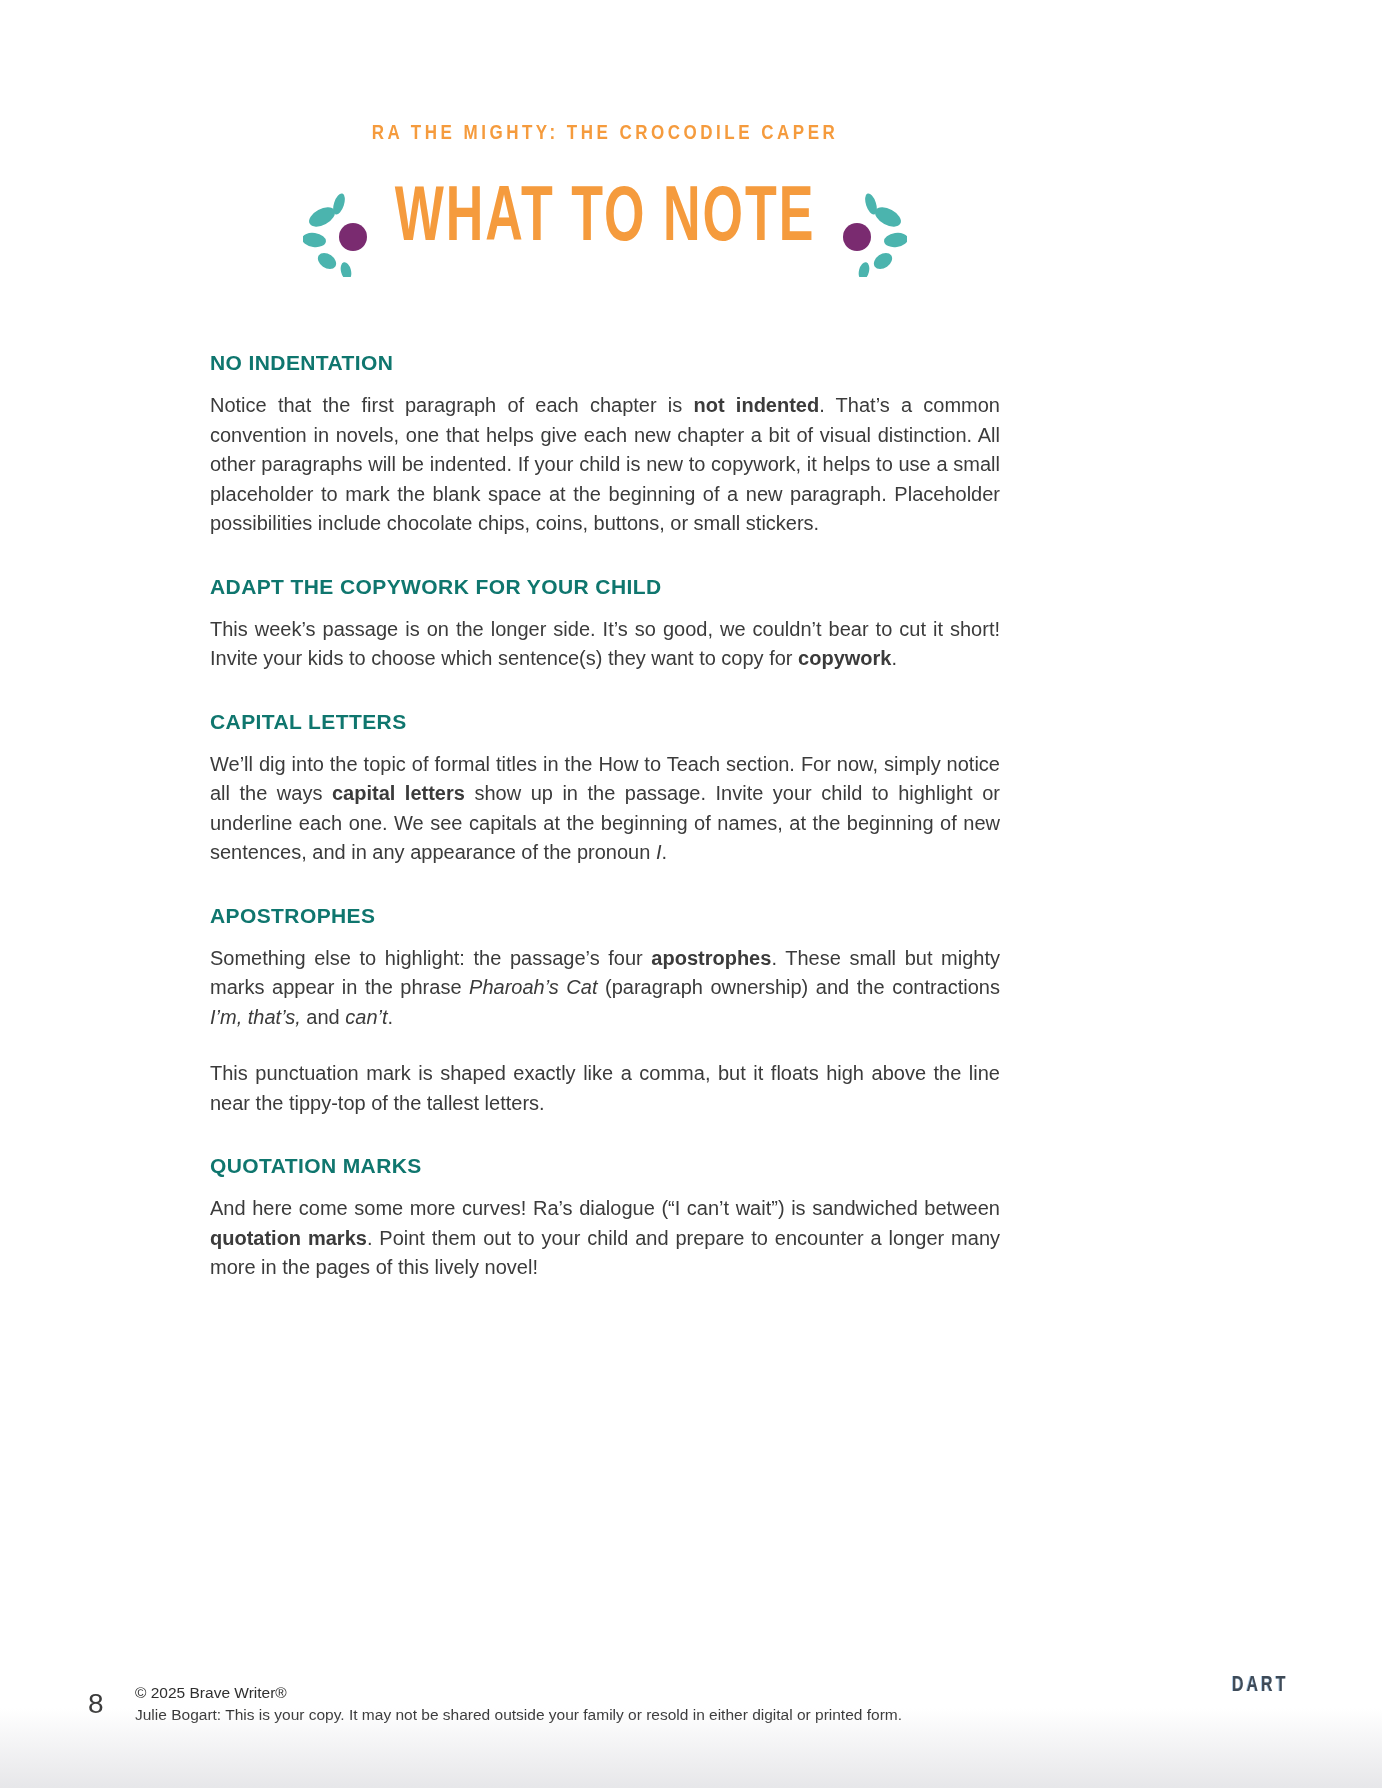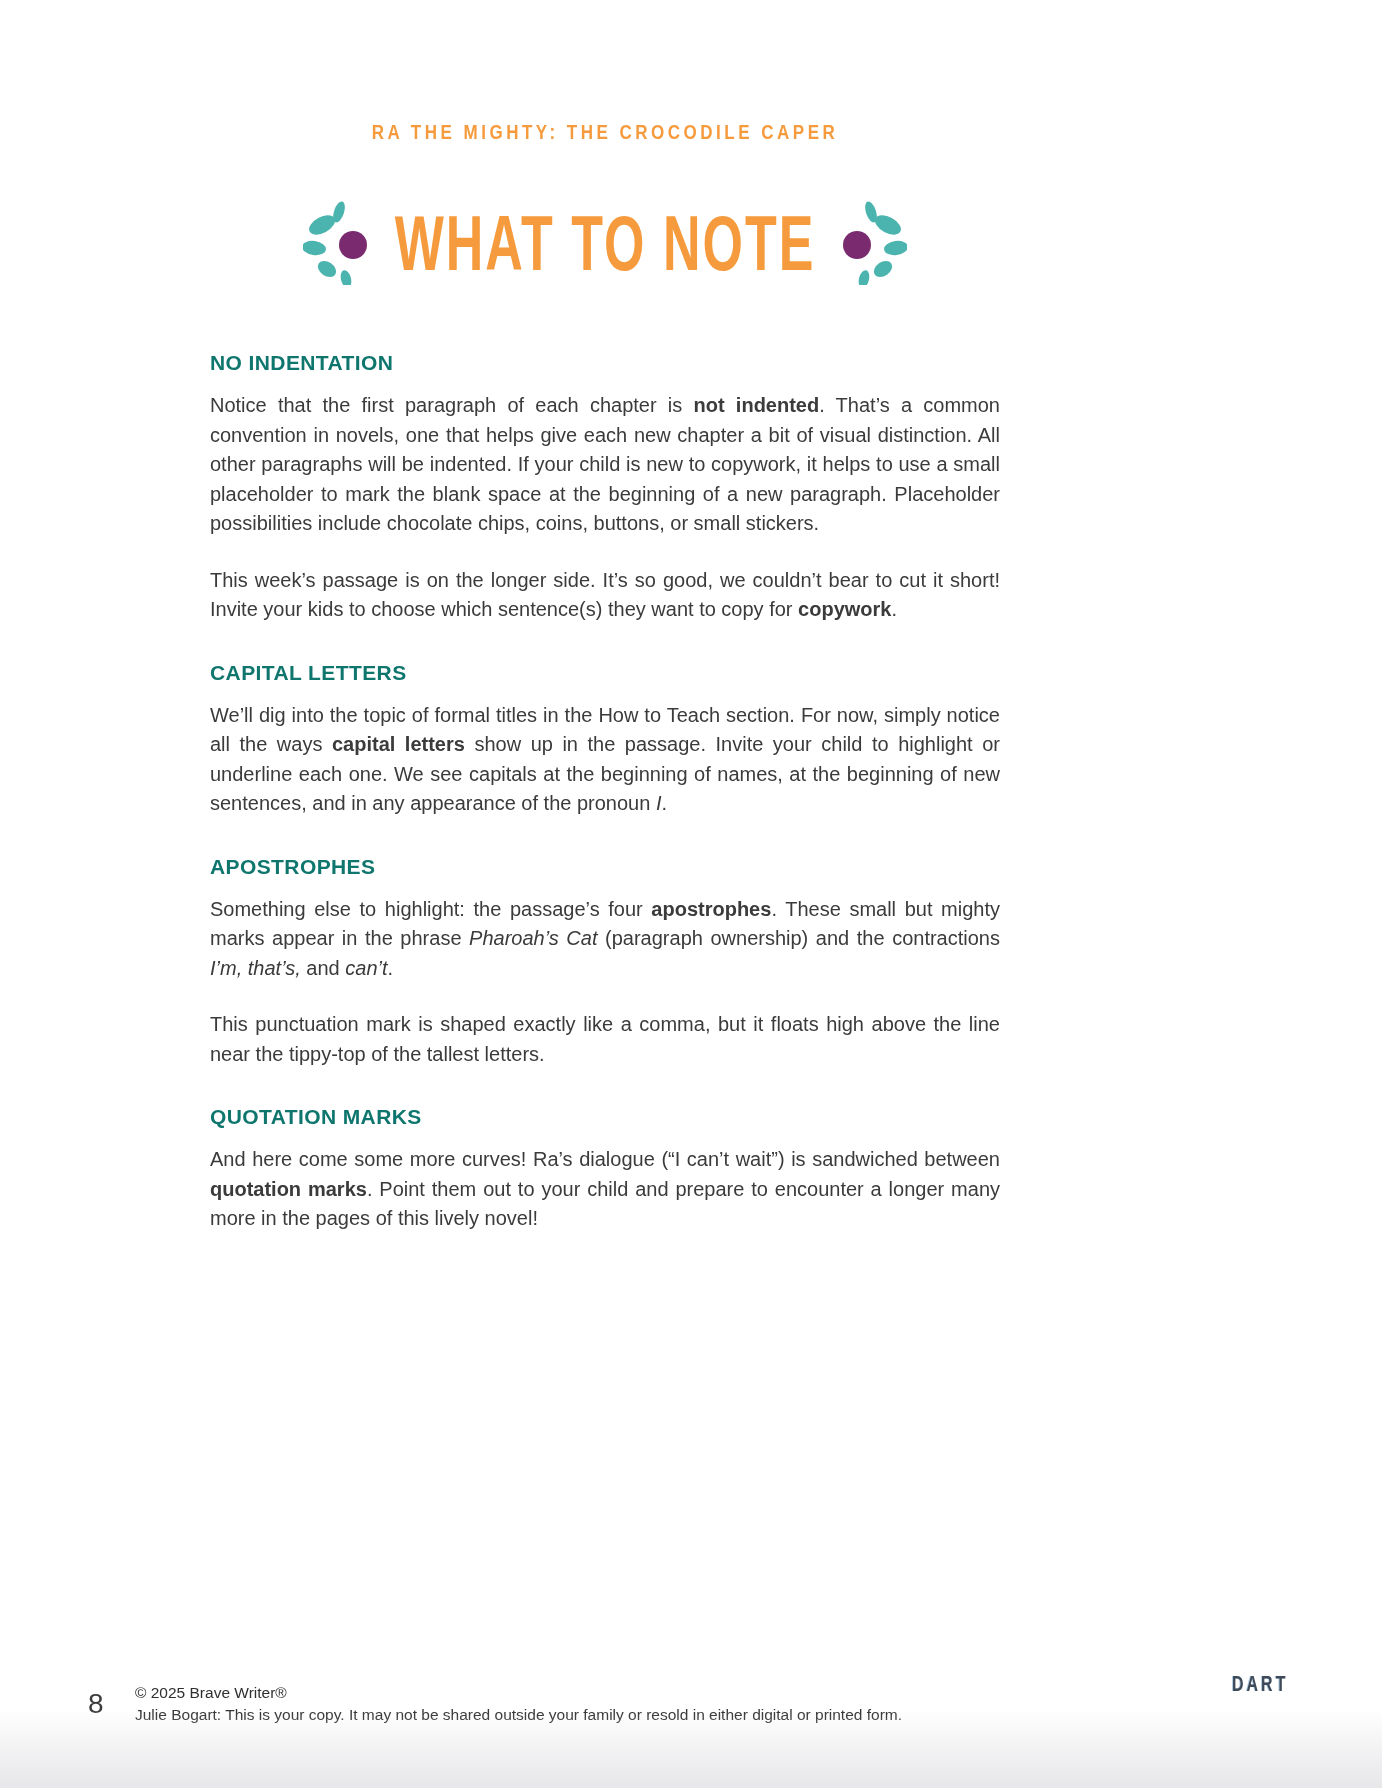--- a/index.html
+++ b/index.html
@@ -29,21 +29,20 @@
     font-weight:700;
     font-size:17px;
     letter-spacing:3.5px;
     transform:scaleY(1.18);
     transform-origin:center top;
     white-space:nowrap;
   }
   .title-row{
     margin-top:52px;
     display:flex;
-    align-items:center;
     justify-content:center;
     gap:28px;
     height:100px;
   }
   .page-title{
     color:#f59b3d;
     font-weight:700;
     font-size:52px;
     letter-spacing:2px;
     transform:scaleY(1.5);
@@ -134,20 +133,21 @@
     </div>
 
     <div class="sections">
 
       <section>
         <h2 class="section-heading">NO INDENTATION</h2>
         <p class="body-par"><span>Notice that the first paragraph of each chapter is </span><span class="b">not indented</span><span>. That’s a common convention in novels, one that helps give each new chapter a bit of visual distinction. All other paragraphs will be indented. If your child is new to copywork, it helps to use a small placeholder to mark the blank space at the beginning of a new paragraph. Placeholder possibilities include chocolate chips, coins, buttons, or small stickers.</span></p>
       </section>
 
       <section>
+        <h2 class="section-heading">ADAPT THE COPYWORK FOR YOUR CHILD</h2>
         <p class="body-par"><span>This week’s passage is on the longer side. It’s so good, we couldn’t bear to cut it short! Invite your kids to choose which sentence(s) they want to copy for </span><span class="b">copywork</span><span>.</span></p>
       </section>
 
       <section>
         <h2 class="section-heading">CAPITAL LETTERS</h2>
         <p class="body-par"><span>We’ll dig into the topic of formal titles in the How to Teach section. For now, simply notice all the ways </span><span class="b">capital letters</span><span> show up in the passage. Invite your child to highlight or underline each one. We see capitals at the beginning of names, at the beginning of new sentences, and in any appearance of the pronoun </span><span class="i">I</span><span>.</span></p>
       </section>
 
       <section>
         <h2 class="section-heading">APOSTROPHES</h2>

